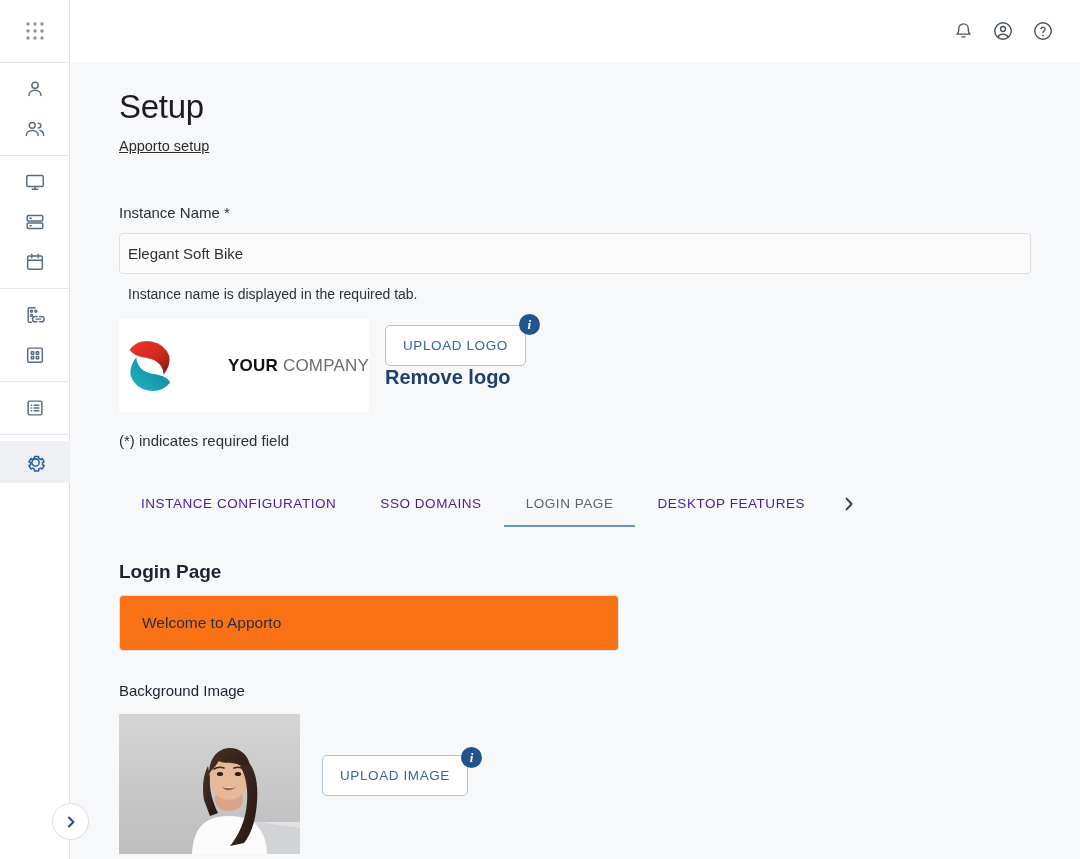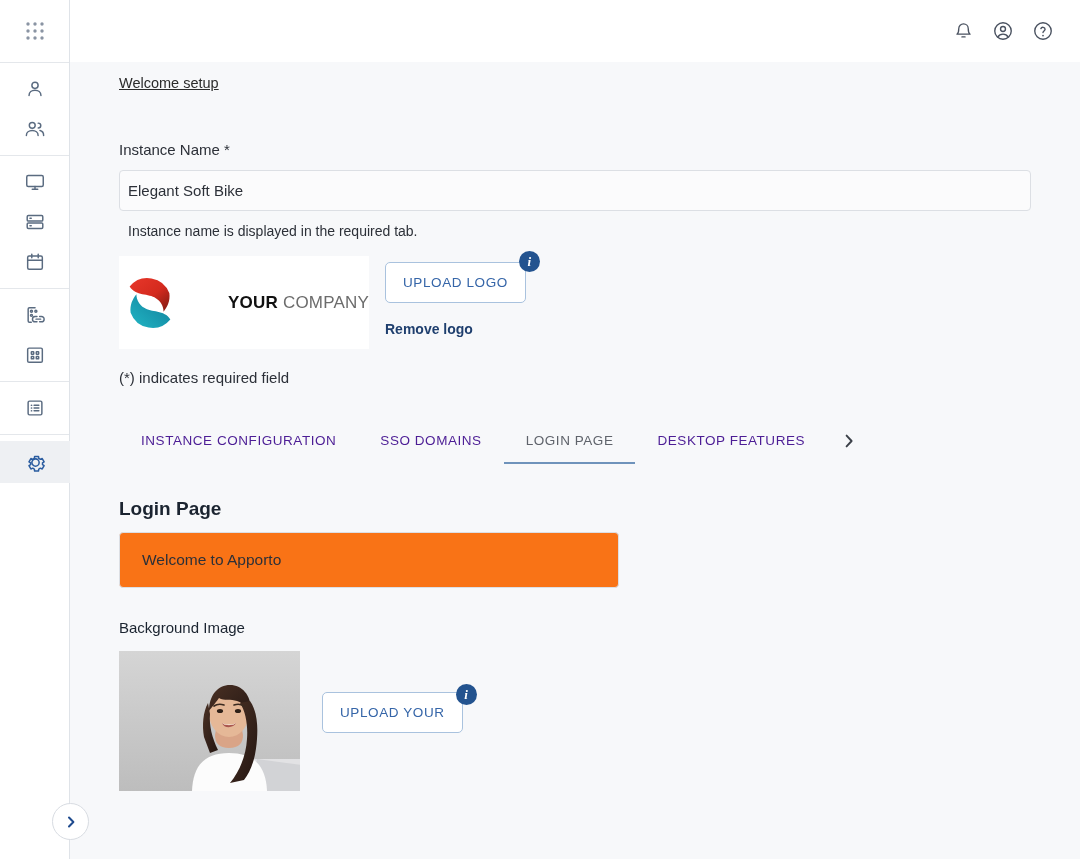--- a/index.html
+++ b/index.html
@@ -107,22 +107,22 @@
   }
   .info-badge {
     position: absolute; top: -5px; right: -14px;
     width: 21px; height: 21px; border-radius: 50%;
     background: #23538f; color: #fff;
     font-size: 13px; font-weight: 700; font-style: italic;
     display: flex; align-items: center; justify-content: center;
     font-family: "Liberation Serif", serif;
   }
   .link-bold {
-    display: block; margin-top: 18px;
-    font-size: 14px; font-weight: 700; color: #1f3f6e;
+    display: block; 
+    font-size: 20px; font-weight: 700; color: #1f3f6e;
     cursor: pointer;
   }
   .required-note { font-size: 15px; color: #2c3038; margin-top: 20px; }
 
   
   .tabs {
     margin-top: 32px;
     display: flex; align-items: stretch;
     height: 46px;
     width: 932px;
@@ -294,21 +294,22 @@
         <svg width="22" height="22" viewBox="0 0 24 24">
           <circle class="tb-stroke" cx="12" cy="12" r="9"></circle>
           <path class="tb-stroke" d="M9.7 9.4a2.4 2.4 0 0 1 4.6.8c0 1.6-2.3 2-2.3 3.5"></path>
           <circle cx="12" cy="17" r="0.95" fill="#4a5260"></circle>
         </svg>
       </div>
     </header>
 
     <div class="content">
 
-      <a class="breadcrumb">Welcome setup</a>
+      <h1 class="page-title">Setup</h1>
+      <a class="breadcrumb">Apporto setup</a>
 
       <div class="field-label">Instance Name *</div>
       <div class="text-input" placeholder="Instance Name">Elegant Soft Bike</div>
       <div class="helper-text">Instance name is displayed in the required tab.</div>
 
       <div class="logo-row">
         <div class="logo-box">
           <svg width="62" height="62" viewBox="0 0 64 64">
             <defs>
               <linearGradient id="gred" x1="0" y1="0" x2="1" y2="1">
@@ -383,20 +384,20 @@
             <path d="M89 52c-5 9-6 22-4 34l6 16 8-3c-6-12-9-25-8-36z" fill="url(#hair)"></path>
             <ellipse cx="101" cy="60" rx="3.1" ry="2" fill="#2e2018"></ellipse>
             <ellipse cx="119" cy="60" rx="3.1" ry="2" fill="#2e2018"></ellipse>
             <path d="M95 55c3-2 7-2 10-1M115 54c3-1 7-1 10 1" stroke="#3a2a20" stroke-width="1.7" fill="none" stroke-linecap="round"></path>
             <path d="M103 72c4 3 10 3 14 0-2 5-12 6-14 0z" fill="#a9564f"></path>
             <path d="M103 72c4 2 10 2 14 0-1 1-3 2-7 2s-6-1-7-2z" fill="#fdfdfd"></path>
           </svg>
         </div>
 
         <div class="bg-upload-col">
-          <button class="btn-outline">UPLOAD YOUR</button>
+          <button class="btn-outline">UPLOAD IMAGE</button>
           <div class="info-badge" style="top:33px;right:-14px">i</div>
         </div>
       </div>
 
     </div>
   </div>
 </div>
 
 </body></html>

